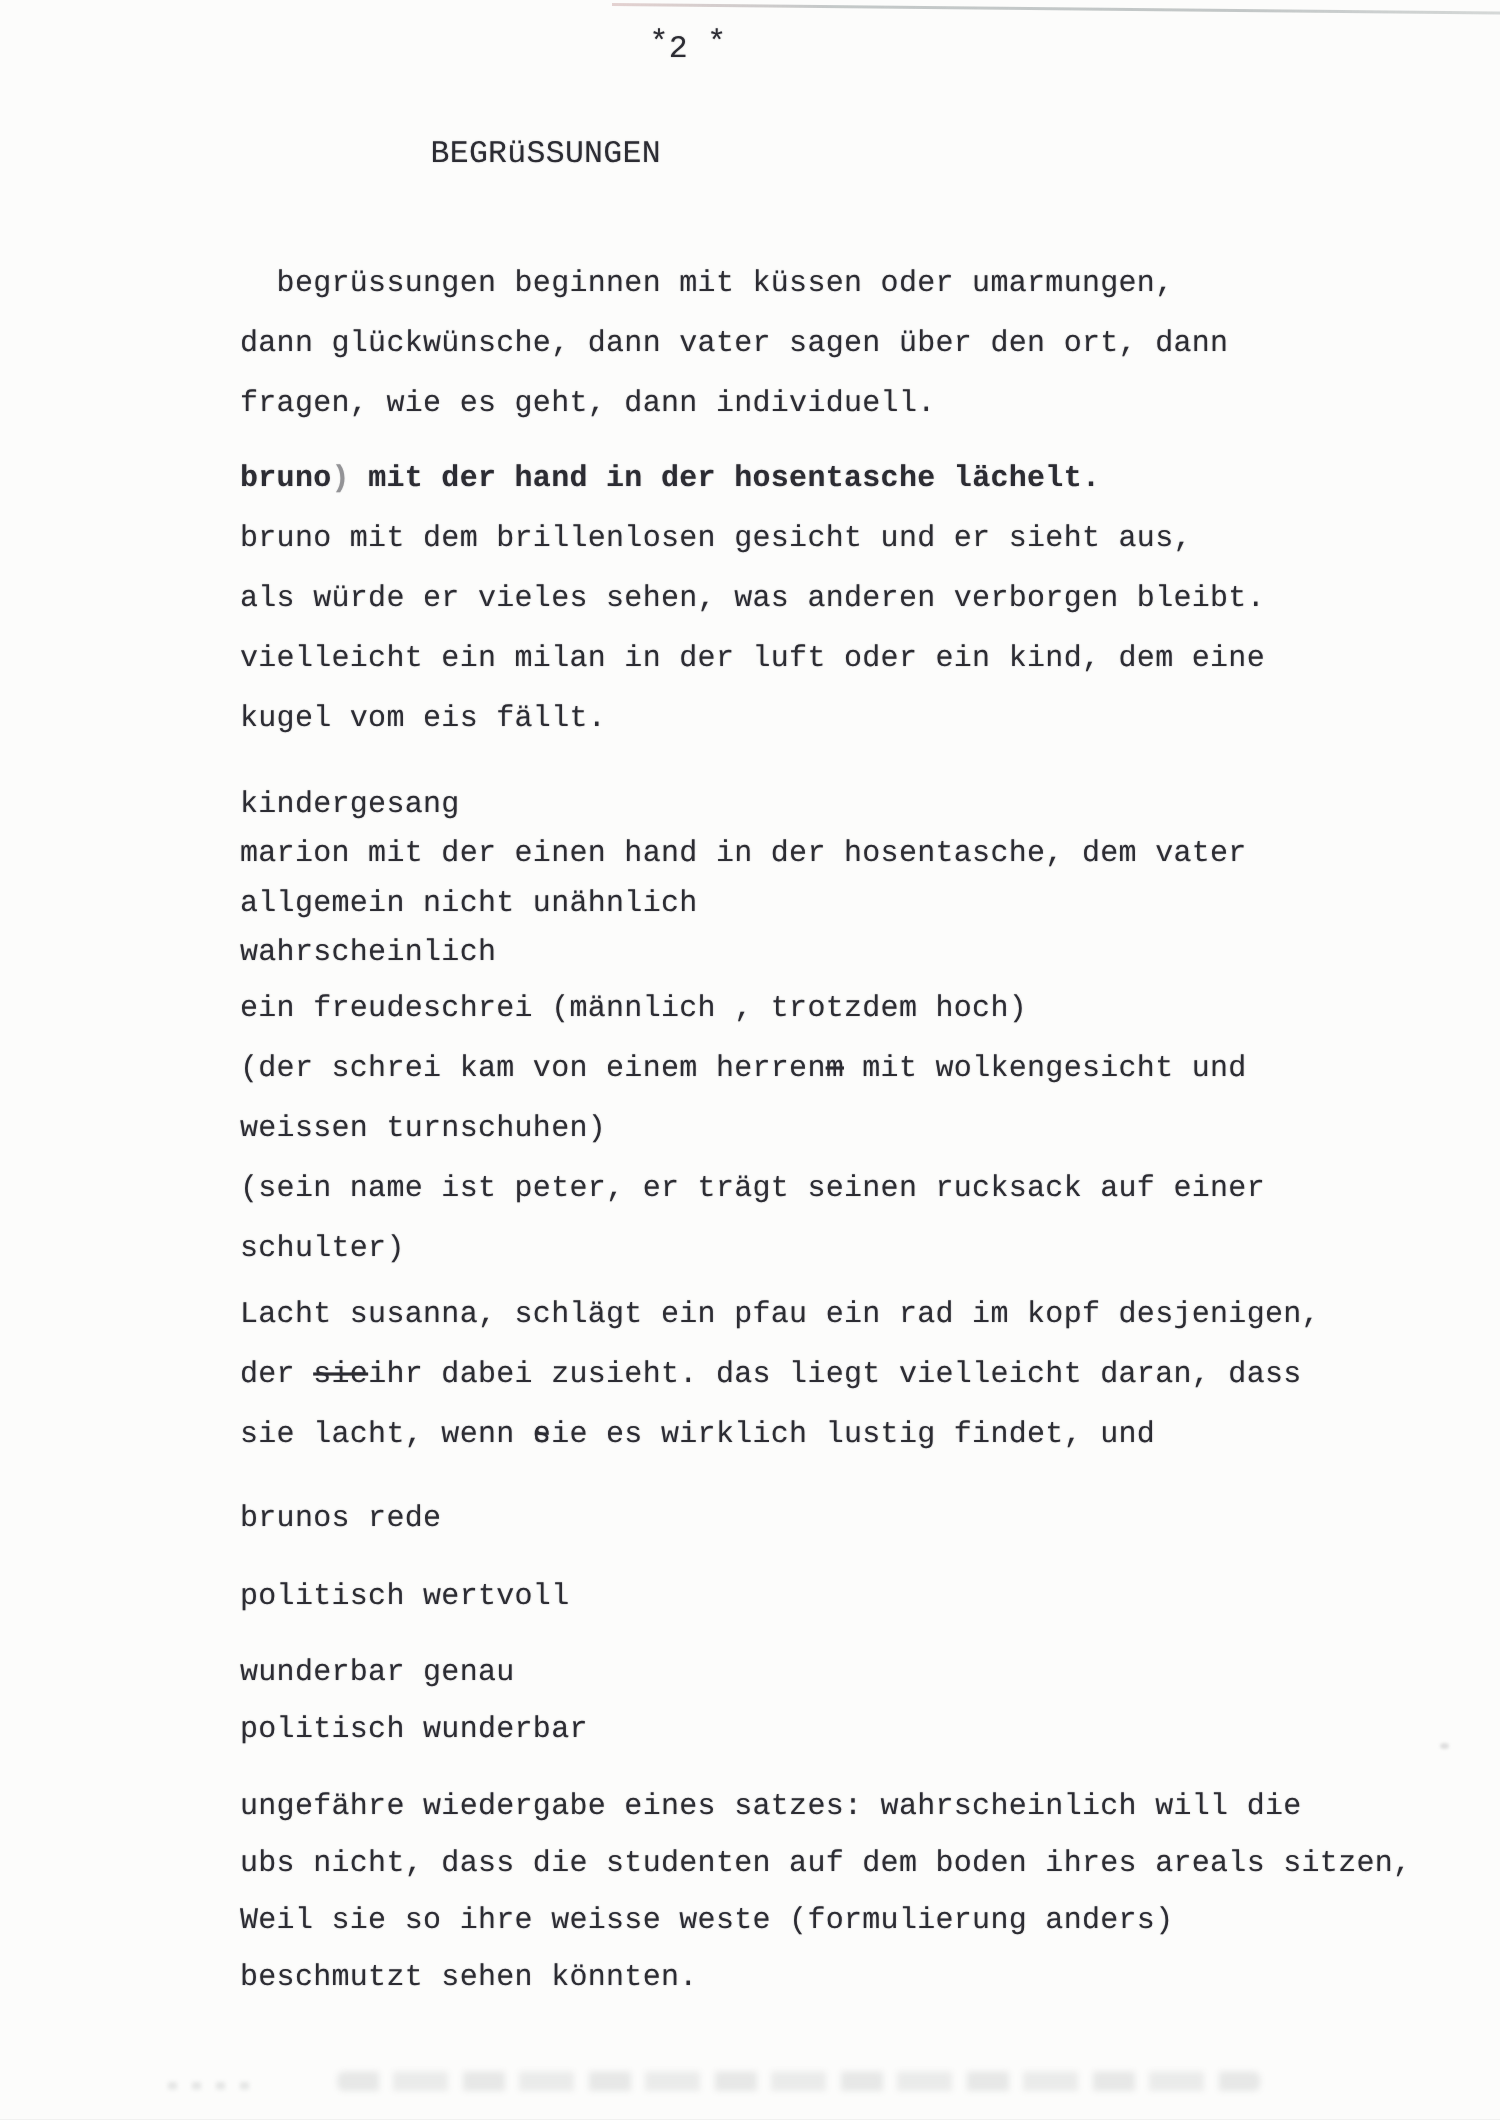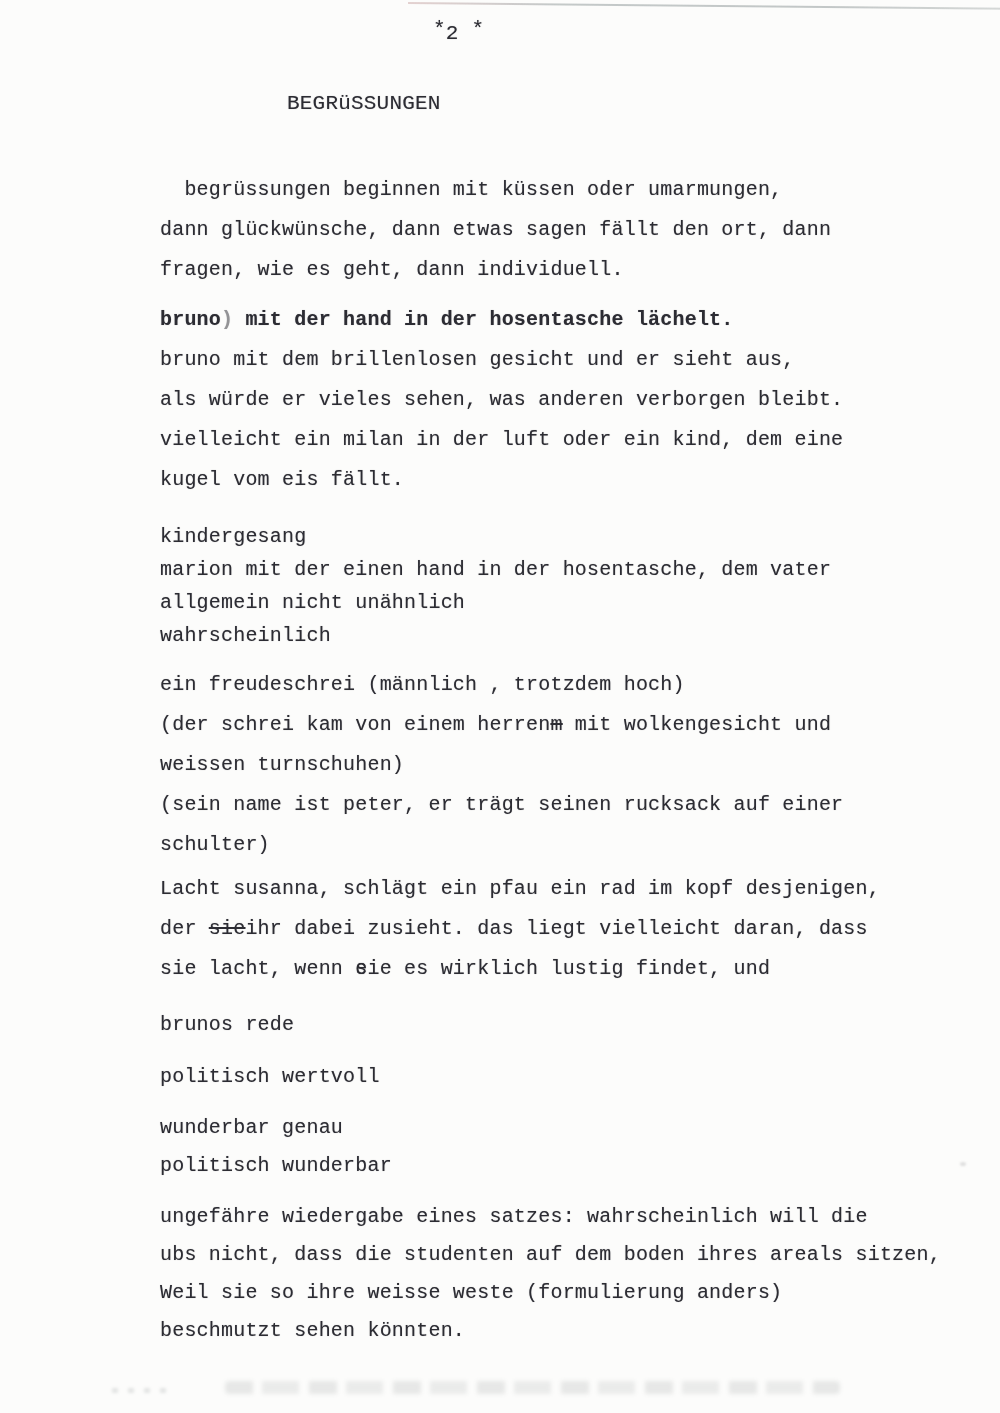--- a/index.html
+++ b/index.html
@@ -112,37 +112,37 @@
 
   <div class="artifact-top-line"></div>
 
   <div class="page-number">*<span class="low">2</span> *</div>
 
   <div class="heading">BEGRüSSUNGEN</div>
 
   <div class="doc-body">
       <div class="block" style="margin-top: 0px;">
         <div class="line" style="line-height: 40px; height: 40px;">  begrüssungen beginnen mit küssen oder umarmungen,</div>
-        <div class="line" style="line-height: 40px; height: 40px;">dann glückwünsche, dann etwas sagen fällt den ort, dann</div>
+        <div class="line" style="line-height: 40px; height: 40px;">dann glückwünsche, dann vater sagen über den ort, dann</div>
         <div class="line" style="line-height: 40px; height: 40px;">fragen, wie es geht, dann individuell.</div>
       </div>
       <div class="block" style="margin-top: 10px;">
         <div class="line" style="line-height: 40px; height: 40px; font-weight: bold;">bruno<span class="faint">)</span> mit der hand in der hosentasche lächelt.</div>
         <div class="line" style="line-height: 40px; height: 40px;">bruno mit dem brillenlosen gesicht und er sieht aus,</div>
         <div class="line" style="line-height: 40px; height: 40px;">als würde er vieles sehen, was anderen verborgen bleibt.</div>
         <div class="line" style="line-height: 40px; height: 40px;">vielleicht ein milan in der luft oder ein kind, dem eine</div>
         <div class="line" style="line-height: 40px; height: 40px;">kugel vom eis fällt.</div>
       </div>
       <div class="block" style="margin-top: 20px;">
         <div class="line" style="line-height: 33px; height: 33px;">kindergesang</div>
         <div class="line" style="line-height: 33px; height: 33px;">marion mit der einen hand in der hosentasche, dem vater</div>
         <div class="line" style="line-height: 33px; height: 33px;">allgemein nicht unähnlich</div>
         <div class="line" style="line-height: 33px; height: 33px;">wahrscheinlich</div>
       </div>
-      <div class="block" style="margin-top: 13px;">
+      <div class="block" style="margin-top: 1px;">
         <div class="line" style="line-height: 40px; height: 40px;">ein freudeschrei (männlich , trotzdem hoch)</div>
         <div class="line" style="line-height: 40px; height: 40px;">(der schrei kam von einem herren<span class="strike">m</span> mit wolkengesicht und</div>
         <div class="line" style="line-height: 40px; height: 40px;">weissen turnschuhen)</div>
         <div class="line" style="line-height: 40px; height: 40px;">(sein name ist peter, er trägt seinen rucksack auf einer</div>
         <div class="line" style="line-height: 40px; height: 40px;">schulter)</div>
       </div>
       <div class="block" style="margin-top: 4px;">
         <div class="line" style="line-height: 40px; height: 40px;">Lacht susanna, schlägt ein pfau ein rad im kopf desjenigen,</div>
         <div class="line" style="line-height: 40px; height: 40px;">der <span class="strike">sie</span>ihr dabei zusieht. das liegt vielleicht daran, dass</div>
         <div class="line" style="line-height: 40px; height: 40px;">sie lacht, wenn <span class="overtype">e<span class="over-top">s</span></span>ie es wirklich lustig findet, und</div>

